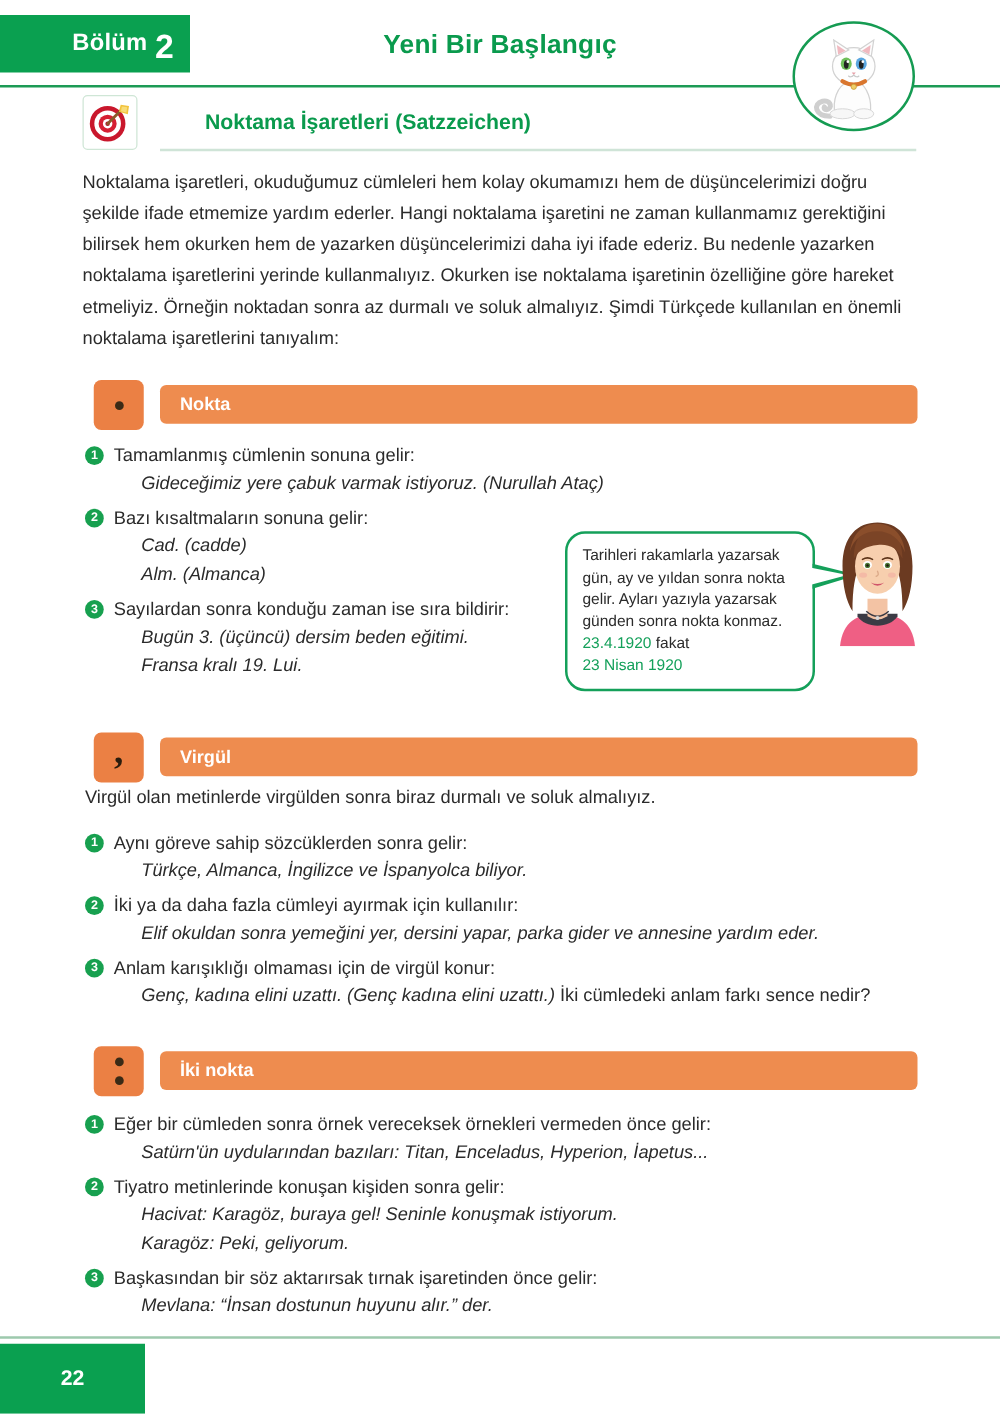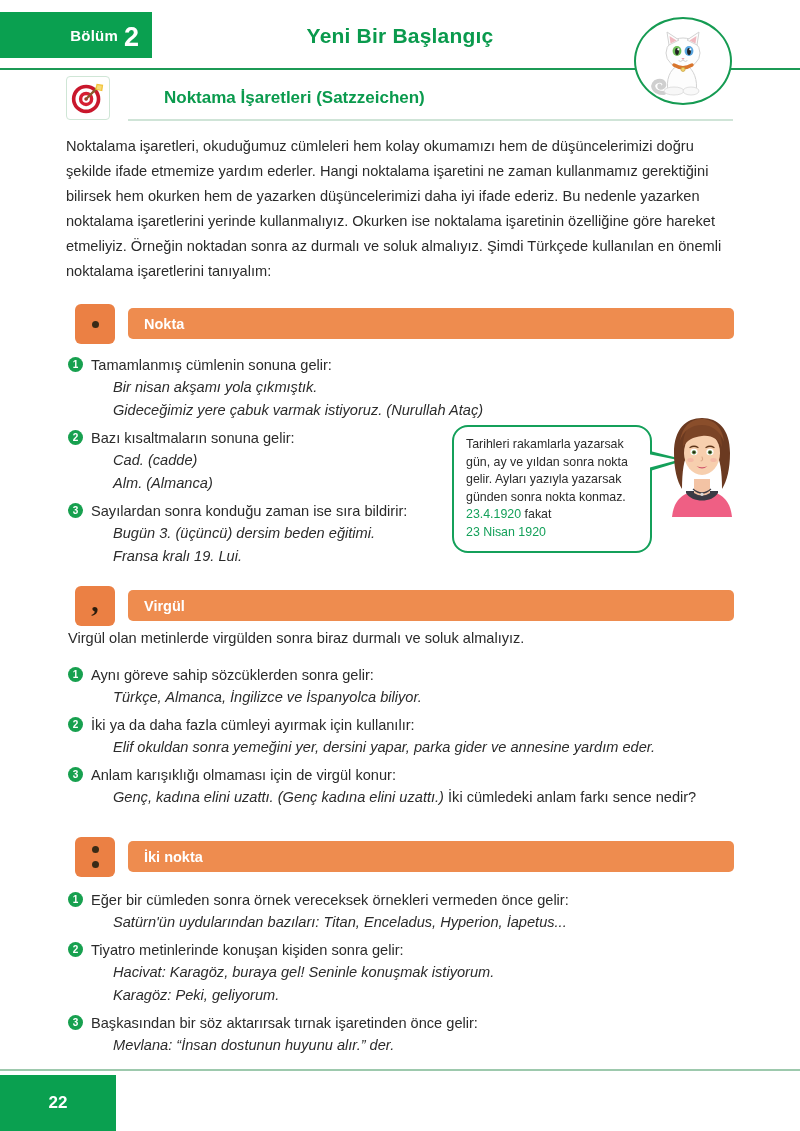--- a/index.html
+++ b/index.html
@@ -14,21 +14,21 @@
   
   .header { position: relative; height: 62px; }
   .chapter-tab {
     position: absolute; left: 0; top: 12px;
     width: 152px; height: 46px;
     background: #0aa050;
     display: flex; align-items: center; justify-content: flex-end;
     padding-right: 13px;
     color: #fff;
   }
-  .chapter-word { font-size: 15px; font-weight: bold; letter-spacing: .2px; }
+  .chapter-word { font-size: 19px; font-weight: bold; letter-spacing: .2px; }
   .chapter-num  { font-size: 27px; font-weight: bold; margin-left: 6px; line-height: 1; position: relative; top: 2px; }
 
   .header-title {
     position: absolute; left: 0; right: 0; top: 24px;
     text-align: center;
     color: #0a9a4d;
     font-size: 21px; font-weight: bold;
     letter-spacing: .2px;
   }
 
@@ -224,21 +224,20 @@
         <span class="dot"></span>
       </div>
       <div class="mark-bar">
         <span>Nokta</span>
       </div>
     </div>
     <div class="nlist">
       <div class="nitem">
         <span class="nbullet">1</span>
         <div class="nhead">Tamamlanmış cümlenin sonuna gelir:</div>
-        <div class="nex">Bir nisan akşamı yola çıkmıştık.</div>
         <div class="nex">Gideceğimiz yere çabuk varmak istiyoruz. (Nurullah Ataç)</div>
       </div>
       <div class="nitem">
         <span class="nbullet">2</span>
         <div class="nhead">Bazı kısaltmaların sonuna gelir:</div>
         <div class="nex">Cad. (cadde)</div>
         <div class="nex">Alm. (Almanca)</div>
       </div>
       <div class="nitem">
         <span class="nbullet">3</span>

